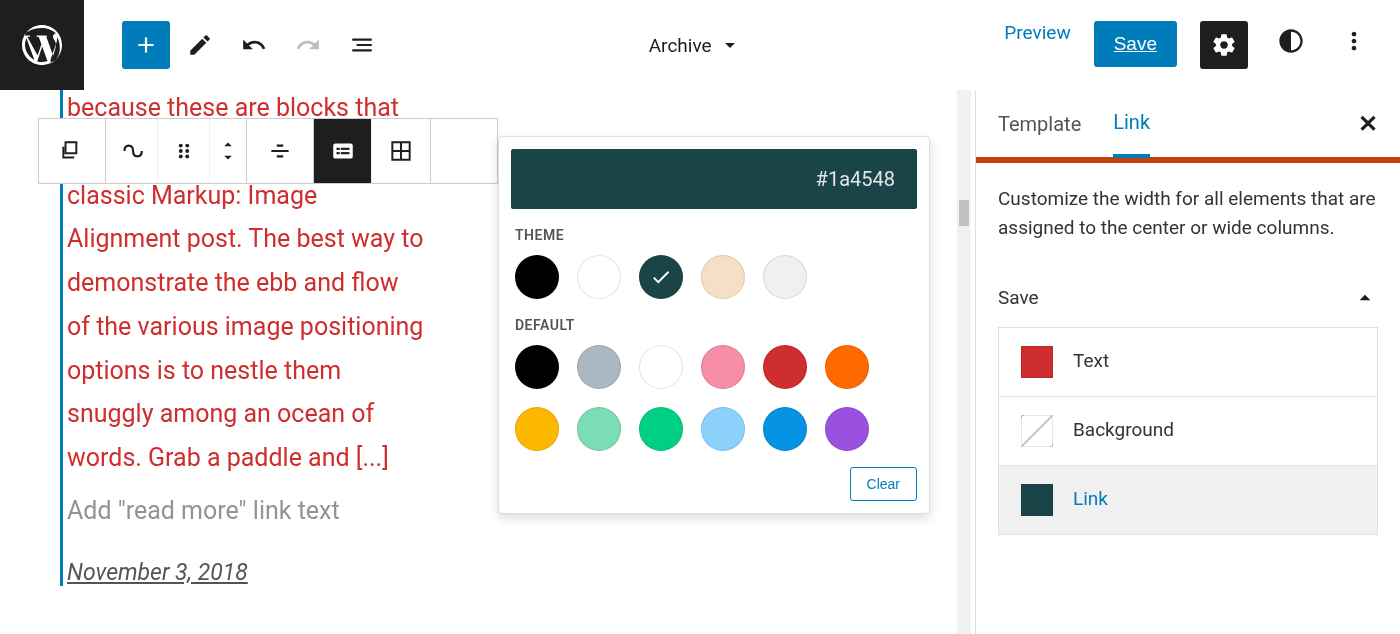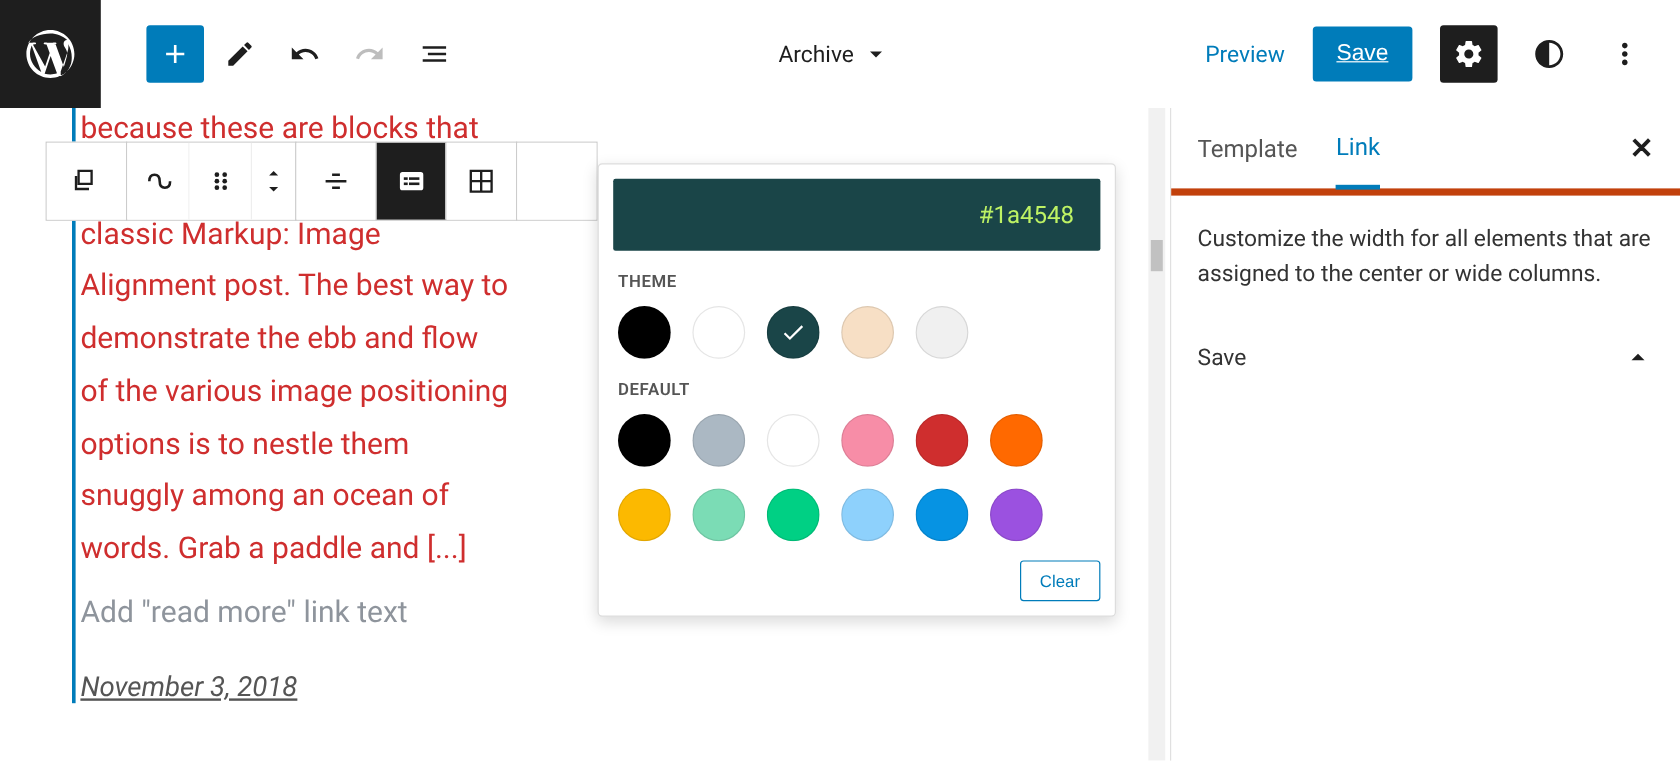--- a/index.html
+++ b/index.html
@@ -10,21 +10,21 @@
   .wp-logo { width: 84px; height: 90px; background: #1e1e1e; display: flex; align-items: center; justify-content: center; }
   .wp-logo svg { width: 48px; height: 48px; fill: #fff; }
   .toolbar-left { display: flex; align-items: center; gap: 6px; margin-left: 38px; }
   .tb-btn { width: 48px; height: 48px; display: flex; align-items: center; justify-content: center; border-radius: 3px; background: transparent; border: none; cursor: pointer; }
   .tb-btn.add { background: #007cba; }
   .tb-btn.add svg { fill: #fff; }
   .tb-btn svg { fill: #1e1e1e; width: 26px; height: 26px; }
   .tb-btn.disabled svg { fill: #bdbdbd; }
   .toolbar-center { flex: 1; display: flex; justify-content: center; align-items: center; gap: 6px; font-size: 19px; }
   .toolbar-center svg { width: 24px; height: 24px; fill: #1e1e1e; }
-  .toolbar-right { display: flex; align-items: center; gap: 23px; margin-right: 26px; }
+  .toolbar-right { display: flex; align-items: flex-start; gap: 23px; margin-right: 26px; }
   .preview-link { color: #007cba; font-size: 19px; cursor: pointer; }
   .save-btn { background: #007cba; color: #fff; font-size: 19px; padding: 12px 20px; border: none; border-radius: 3px; cursor: pointer; text-decoration: underline; }
   .settings-btn { background: #1e1e1e; width: 48px; height: 48px; display: flex; align-items: center; justify-content: center; border-radius: 3px; cursor: pointer; }
   .settings-btn svg { fill: #fff; width: 26px; height: 26px; }
   .contrast-btn, .more-btn { width: 40px; height: 40px; display: flex; align-items: center; justify-content: center; cursor: pointer; }
   .contrast-btn svg, .more-btn svg { fill: #1e1e1e; width: 28px; height: 28px; }
 
   
   .main-area { display: flex; height: calc(634px - 90px); position: relative; }
   .editor-canvas { flex: 1; position: relative; padding-left: 60px; overflow: hidden; }
@@ -44,21 +44,21 @@
   .bt-btn svg { width: 26px; height: 26px; fill: #1e1e1e; }
   .bt-btn.updown { flex-direction: column; gap: 0; width: 36px; }
   .bt-btn.updown svg { width: 18px; height: 14px; }
   .bt-btn.active { background: #1e1e1e; }
   .bt-btn.active svg { fill: #fff; }
   .bt-btn.narrow { width: 52px; }
   .bt-btn.wide { width: 66px; }
 
   
   .color-popover { position: absolute; top: 136px; left: 498px; width: 432px; background: #fff; border: 1px solid #ddd; border-radius: 4px; box-shadow: 0 4px 12px rgba(0,0,0,0.15); padding: 12px; z-index: 20; }
-  .hex-display { background: #1a4548; color: #bef264; text-align: right; padding: 18px 22px; font-size: 20px; border-radius: 2px; }
+  .hex-display { background: #1a4548; color: #e5e5e5; text-align: right; padding: 18px 22px; font-size: 20px; border-radius: 2px; }
   .section-label { font-size: 14px; color: #555; font-weight: 600; letter-spacing: 0.5px; margin: 18px 0 12px 4px; }
   .swatch-row { display: flex; gap: 18px; flex-wrap: wrap; margin-left: 4px; }
   .swatch { width: 44px; height: 44px; border-radius: 50%; cursor: pointer; border: 1px solid rgba(0,0,0,0.1); display: flex; align-items: center; justify-content: center; }
   .swatch.checked svg { width: 22px; height: 22px; fill: #fff; }
   .clear-btn { margin-top: 16px; float: right; color: #007cba; background: #fff; border: 1px solid #007cba; padding: 8px 16px; font-size: 14px; border-radius: 3px; cursor: pointer; }
 
   
   .sidebar { width: 425px; border-left: 1px solid #e0e0e0; background: #fff; display: flex; flex-direction: column; }
   .sidebar-tabs { display: flex; align-items: center; border-bottom: 6px solid #c2410c; padding: 0 22px; position: relative; text-align: center; }
   .sidebar-tab { padding: 20px 0; margin-right: 32px; font-size: 20px; color: #555; cursor: pointer; }
@@ -158,20 +158,34 @@
       <div class="sidebar-close">✕</div>
     </div>
     <div class="sidebar-body">
       <div class="sb-desc">Customize the width for all elements that are assigned to the center or wide columns.</div>
       <div class="sb-panel-header">
         <span>Save</span>
         <svg viewBox="0 0 24 24">
             <path d="M7 14l5-5 5 5z"></path>
           </svg>
       </div>
+      <div class="color-list" id="color-list">
+          <div class="color-row">
+            <div class="cr-swatch" style="background: rgb(207, 46, 46);"></div>
+            <span class="cr-label">Text</span>
+          </div>
+          <div class="color-row">
+            <div class="cr-swatch diagonal"></div>
+            <span class="cr-label">Background</span>
+          </div>
+          <div class="color-row selected">
+            <div class="cr-swatch" style="background: rgb(26, 69, 72);"></div>
+            <span class="cr-label">Link</span>
+          </div>
+        </div>
     </div>
   </div>
 </div>
 
 <div class="block-toolbar">
   <div class="bt-group">
     <button class="bt-btn wide">
         <svg viewBox="0 0 24 24">
           <path fill="none" stroke="#1e1e1e" stroke-width="1.8" d="M6 4h10v10H6z M4 8v10h10"></path>
         </svg>

